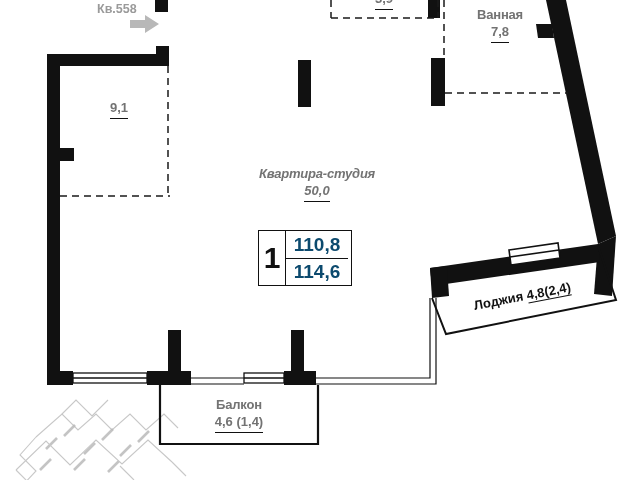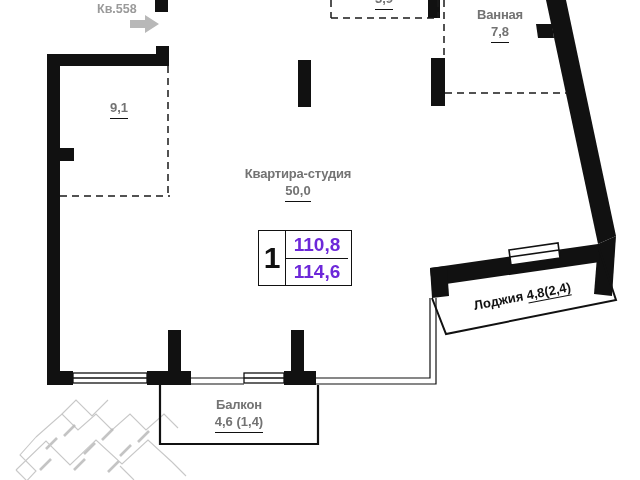--- a/index.html
+++ b/index.html
@@ -80,21 +80,21 @@
     flex-direction: column;
     width: 62px;
   }
   .info-area-cell {
     flex: 1 1 0;
     display: flex;
     align-items: center;
     justify-content: center;
     font-size: 19px;
     font-weight: bold;
-    color: #6d28d9;
+    color: #0c4a6e;
     line-height: 1;
   }
   #info-areas .info-area-cell + .info-area-cell {
     border-top: 1.4px solid #111111;
     text-align: right;
   }
   #loggia-label {
     position: absolute;
     transform-origin: left center;
     font-size: 13px;
@@ -223,21 +223,21 @@
     <span>Кв.558</span>
   </div>
   <svg style="position:absolute; left:130px; top:15px; width:30px; height:18px;" viewBox="0 0 30 18">
     <polygon points="0,5 15,5 15,0 29,9 15,18 15,13 0,13" fill="#b8b8b8"></polygon>
   </svg>
 
   <div class="lbl" style="left:64px; top:98px; width:110px;">
     <span class="area">9,1</span>
   </div>
 
-  <div class="lbl" style="left:233px; top:167px; width:130px;">
+  <div class="lbl" style="left:252px; top:167px; width:130px;font-style:italic;">
     <span class="name">Квартира-студия</span>
     <span class="area">50,0</span>
   </div>
 
   <div class="lbl" style="left:455px; top:8px; width:90px;">
     <span class="name">Ванная</span>
     <span class="area">7,8</span>
   </div>
 
   <div class="lbl" style="left:344px; top:-11px; width:80px;">

